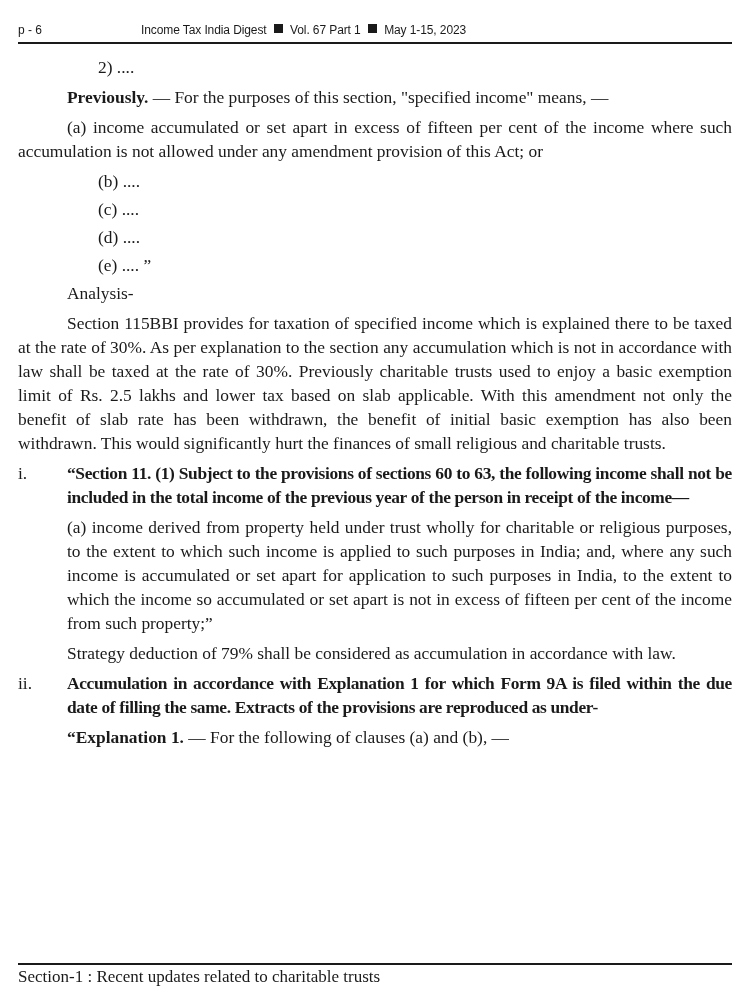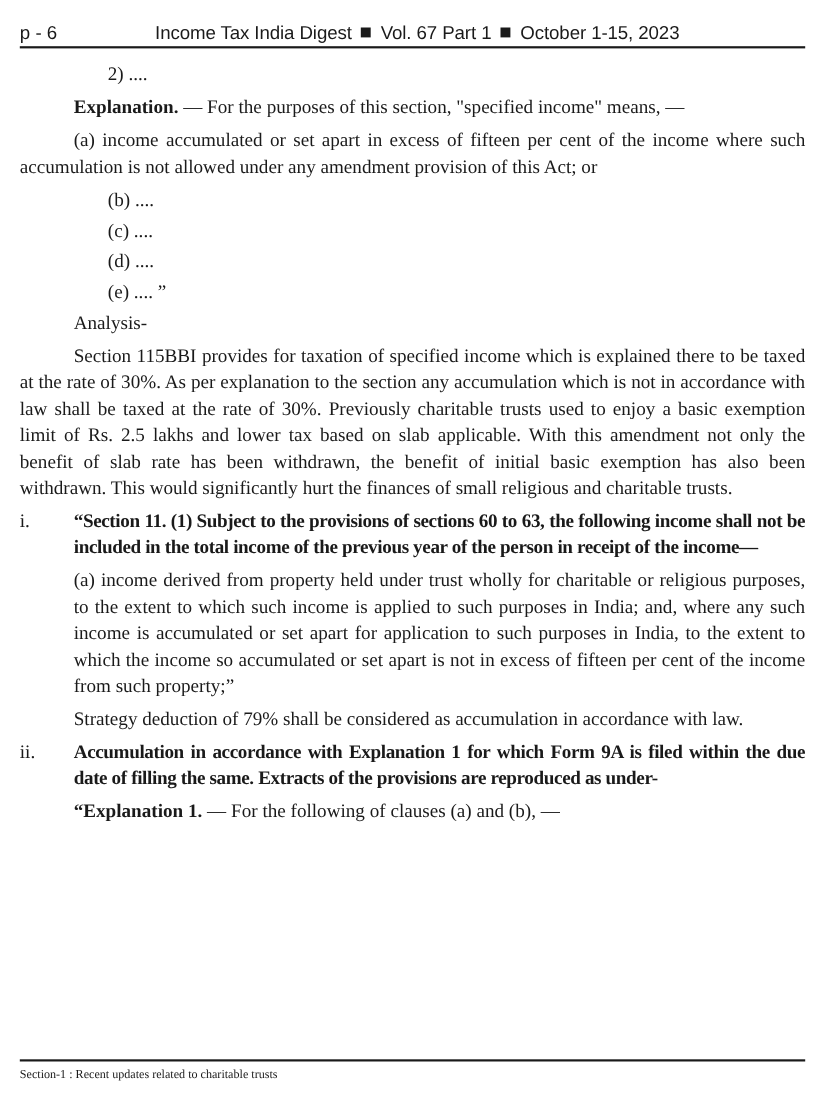--- a/index.html
+++ b/index.html
@@ -1,20 +1,20 @@
 <!DOCTYPE html>
 <html><head>
   <meta charset="utf-8">
   <style>
     html, body { margin: 0; padding: 0; background: #ffffff; }
     body { width: 750px; height: 1000px; position: relative; overflow: hidden; color: #1a1a1a; }
     .header {
       position: absolute; left: 18px; right: 18px; top: 20px; height: 22px;
       border-bottom: 2px solid #1a1a1a;
-      font-family: "Liberation Sans", sans-serif; font-size: 17px; line-height: 20px;
+      font-family: "Liberation Sans", sans-serif; font-size: 12px; line-height: 20px;
     }
     .header .pageno { position: absolute; left: 0; top: 0; }
     .header .title { position: absolute; left: 123px; top: 0; white-space: nowrap; letter-spacing: -0.1px; }
     .header .sq { display: inline-block; width: 9px; height: 9px; background: #1a1a1a; margin: 0 4px; vertical-align: 1px; }
     .content {
       position: absolute; left: 18px; right: 18px; top: 55px;
       font-family: "Liberation Serif", serif; font-size: 17.4px; line-height: 24px;
     }
     .p { margin: 0; text-align: justify; }
     .indent { text-indent: 49px; }
@@ -22,41 +22,41 @@
     .gap6 { margin-top: 6px; }
     .gap4 { margin-top: 4px; }
     .bold { font-weight: bold; }
     .analysis { padding-left: 49px; font-weight: normal; }
     .li { position: relative; padding-left: 49px; text-align: justify; }
     .li .marker { position: absolute; left: 0; top: 0; }
     .tight { letter-spacing: -0.35px; font-weight: bold; }
     .footer {
       position: absolute; left: 18px; right: 18px; top: 963px;
       border-top: 2px solid #1a1a1a; padding-top: 4px;
-      font-family: "Liberation Serif", serif; font-size: 11px; line-height: 16px;
+      font-family: "Liberation Serif", serif; font-size: 17px; line-height: 16px;
     }
   </style>
 </head>
 <body>
 
 <div class="header">
   <span class="pageno">p - 6</span>
   <span class="title">
     <span>Income Tax India Digest</span>
     <span class="sq"></span>
     <span>Vol. 67 Part 1</span>
     <span class="sq"></span>
-    <span>October 1-15, 2023</span>
+    <span>May 1-15, 2023</span>
   </span>
 </div>
 
 <div class="content">
   <p class="p sub">2) ....</p>
 
-  <p class="p indent gap6"><span class="bold">Explanation.</span><span> — For the purposes of this section, "specified income" means, —</span></p>
+  <p class="p indent gap6"><span class="bold">Previously.</span><span> — For the purposes of this section, "specified income" means, —</span></p>
 
   <p class="p indent gap6">(a) income accumulated or set apart in excess of fifteen per cent of the income where such accumulation is not allowed under any amendment provision of this Act; or</p>
 
   <p class="p sub gap6">(b) ....</p>
   <p class="p sub gap4">(c) ....</p>
   <p class="p sub gap4">(d) ....</p>
   <p class="p sub gap4">(e) .... ”</p>
 
   <p class="p analysis gap4">Analysis-</p>
 

